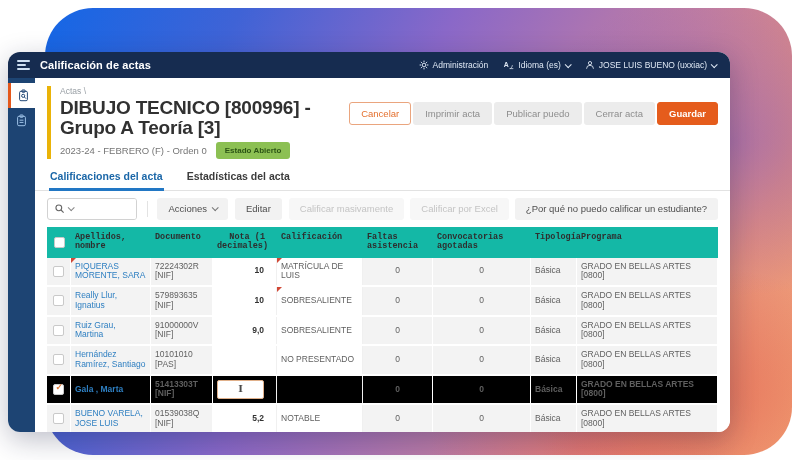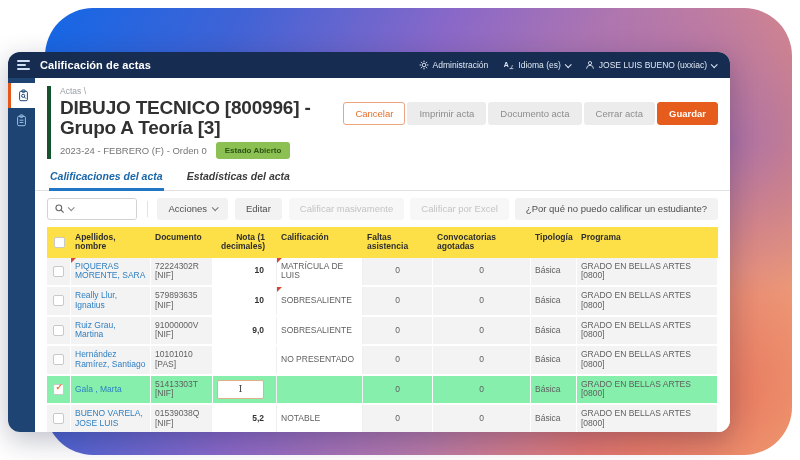--- a/index.html
+++ b/index.html
@@ -33,58 +33,58 @@
   .chev { width:5px; height:5px; border-right:1.3px solid currentColor; border-bottom:1.3px solid currentColor; transform:rotate(45deg) translateY(-1px); display:inline-block; }
 
   .win-body { flex:1; display:flex; min-height:0; }
   .sidebar { width:27px; background:#1d4473; display:flex; flex-direction:column; padding-top:5px; flex:0 0 auto; }
   .side-item { height:25px; display:flex; align-items:center; justify-content:center; color:#9fc3e8; }
   .side-item.active { background:#ffffff; color:#1d4473; border-left:3px solid #e4581c; }
 
   .main { flex:1; display:flex; flex-direction:column; background:#fff; min-width:0; overflow:hidden; }
 
   .page-head { display:flex; padding:8px 12px 2px 12px; flex:0 0 auto; }
-  .title-block { border-left:4px solid #14532d; padding-left:9px; }
+  .title-block { border-left:4px solid #eab308; padding-left:9px; }
   .breadcrumb { font-size:8.5px; color:#9aa0a6; margin-bottom:2px; }
   .page-title { font-size:19px; font-weight:bold; color:#313131; letter-spacing:-0.2px; line-height:1.05; }
   .subtitle-row { margin-top:4px; display:flex; gap:9px; align-items:center; font-size:9.5px; color:#757575; }
   .badge { background:#8cc053; color:#2c5415; font-size:8px; font-weight:bold; padding:4px 9px; border-radius:3px; }
   .head-buttons { margin-left:auto; display:flex; gap:2px; align-items:flex-start; margin-top:16px; }
   .btn { font-size:9.5px; padding:5px 11px; border-radius:3px; border:1px solid transparent; background:#ececec; color:#8d8d8d; white-space:nowrap; }
   .btn.cancel { background:#fff; border-color:#eaa57e; color:#e4702e; }
   .btn.save { background:#e55c1c; border-color:#e55c1c; color:#fff; font-weight:bold;text-align:right; }
 
-  .tabs { display:flex; gap:22px; padding:5px 14px 0; border-bottom:1px solid #e2e2e2; flex:0 0 auto;font-style:italic; }
+  .tabs { display:flex; gap:22px; padding:5px 14px 0; border-bottom:1px solid #e2e2e2; flex:0 0 auto; }
   .tab { font-size:10.5px; padding:4px 1px 6px; color:#3c3c3c; font-weight:600; border-bottom:3px solid transparent; margin-bottom:-1px; }
   .tab.active { color:#1b67a8; font-weight:bold; border-bottom-color:#2277c4; }
 
   .toolbar { display:flex; align-items:center; gap:7px; padding:7px 12px 6px; flex:0 0 auto; }
   .searchbox { display:flex; align-items:stretch; border:1px solid #d2d2d2; border-radius:3px; height:22px; background:#fff; overflow:hidden; }
   .search-left { display:flex; align-items:center; gap:3px; padding:0 6px; color:#555; }
   .search-input { border:none; outline:none; width:104px; font-size:9.5px; padding:0 4px; font-family:"Liberation Sans",sans-serif; }
   .tb-divider { width:1px; height:16px; background:#e3e3e3; margin:0 3px; }
   .tb-btn { background:#f2f2f2; border:none; border-radius:3px; font-size:9.5px; color:#4e4e4e; padding:5.5px 11px; display:flex; gap:5px; align-items:center; white-space:nowrap; font-family:"Liberation Sans",sans-serif; }
   .tb-btn.disabled { color:#c4c4c4; background:#f7f7f7; }
   .toolbar-right { margin-left:auto; display:flex; gap:6px; align-items:center; }
 
   .table { margin:1px 12px 0; font-size:8.5px; flex:0 0 auto; }
   .thead, .trow { display:grid; grid-template-columns:24px 80px 62px 64px 86px 70px 98px 46px 1fr; }
-  .thead { background:#fde047; color:#2e2e2e; font-weight:bold; }
+  .thead { background:#14b8a6; color:#2e2e2e; font-weight:bold;font-family:Liberation Mono, monospace; }
   .hcell { padding:6px 4px; line-height:1.1; }
   .hcell.right { text-align:right; padding-right:12px; }
   .hcell.center-check { display:flex; align-items:center; justify-content:center; }
   .trow { border-bottom:2px solid #fff; background:#f3f3f3; }
   .cell { padding:4px 4px; line-height:1.15; color:#5f5f5f; position:relative; border-right:1px solid #fff; display:flex; align-items:center; }
   .c-check { justify-content:center; }
   .c-nota, .c-cal { background:#fff; border-right-color:#f0f0f0; }
   .c-nota { justify-content:flex-end; padding-right:12px; }
   .nota-val { font-weight:bold; color:#333; }
   .c-faltas, .c-conv { justify-content:center; }
   .namelink { color:#2e7fc1; }
-  .trow.selected .cell { background:#86efac; }
+  .trow.selected .cell { background:#000000;font-weight:bold; }
   .cb { width:11px; height:11px; border:1px solid #c9c9c9; background:#fff; border-radius:2px; display:inline-block; position:relative; }
   .cb.checked::after { content:"\2713"; position:absolute; left:1.5px; top:-2.5px; font-size:9px; font-weight:bold; color:#e07b39; }
   .dirty::before { content:""; position:absolute; top:0; left:0; border-top:5px solid #d14836; border-right:5px solid transparent; }
   .nota-input { width:100%; height:19px; background:#fff; border:1.3px solid #e0b08a; border-radius:2px; display:flex; align-items:center; justify-content:center; }
   .ibeam { font-family:"DejaVu Serif", serif; font-size:10px; color:#4a4a4a; line-height:1; }
 
   svg { display:block; }
 </style>
 </head>
 <body>
@@ -168,21 +168,21 @@
             </div>
             <div class="page-title">DIBUJO TECNICO [800996] - Grupo A Teoría [3]</div>
             <div class="subtitle-row">
               <span>2023-24 - FEBRERO (F) - Orden 0</span>
               <span class="badge">Estado Abierto</span>
             </div>
           </div>
           <div class="head-buttons">
             <button class="btn cancel">Cancelar</button>
             <button class="btn">Imprimir acta</button>
-            <button class="btn">Documento acta</button>
+            <button class="btn">Publicar puedo</button>
             <button class="btn">Cerrar acta</button>
             <button class="btn save">Guardar</button>
           </div>
         </div>
 
         <div class="tabs">
           <div class="tab active">Calificaciones del acta</div>
           <div class="tab">Estadísticas del acta</div>
         </div>
 

